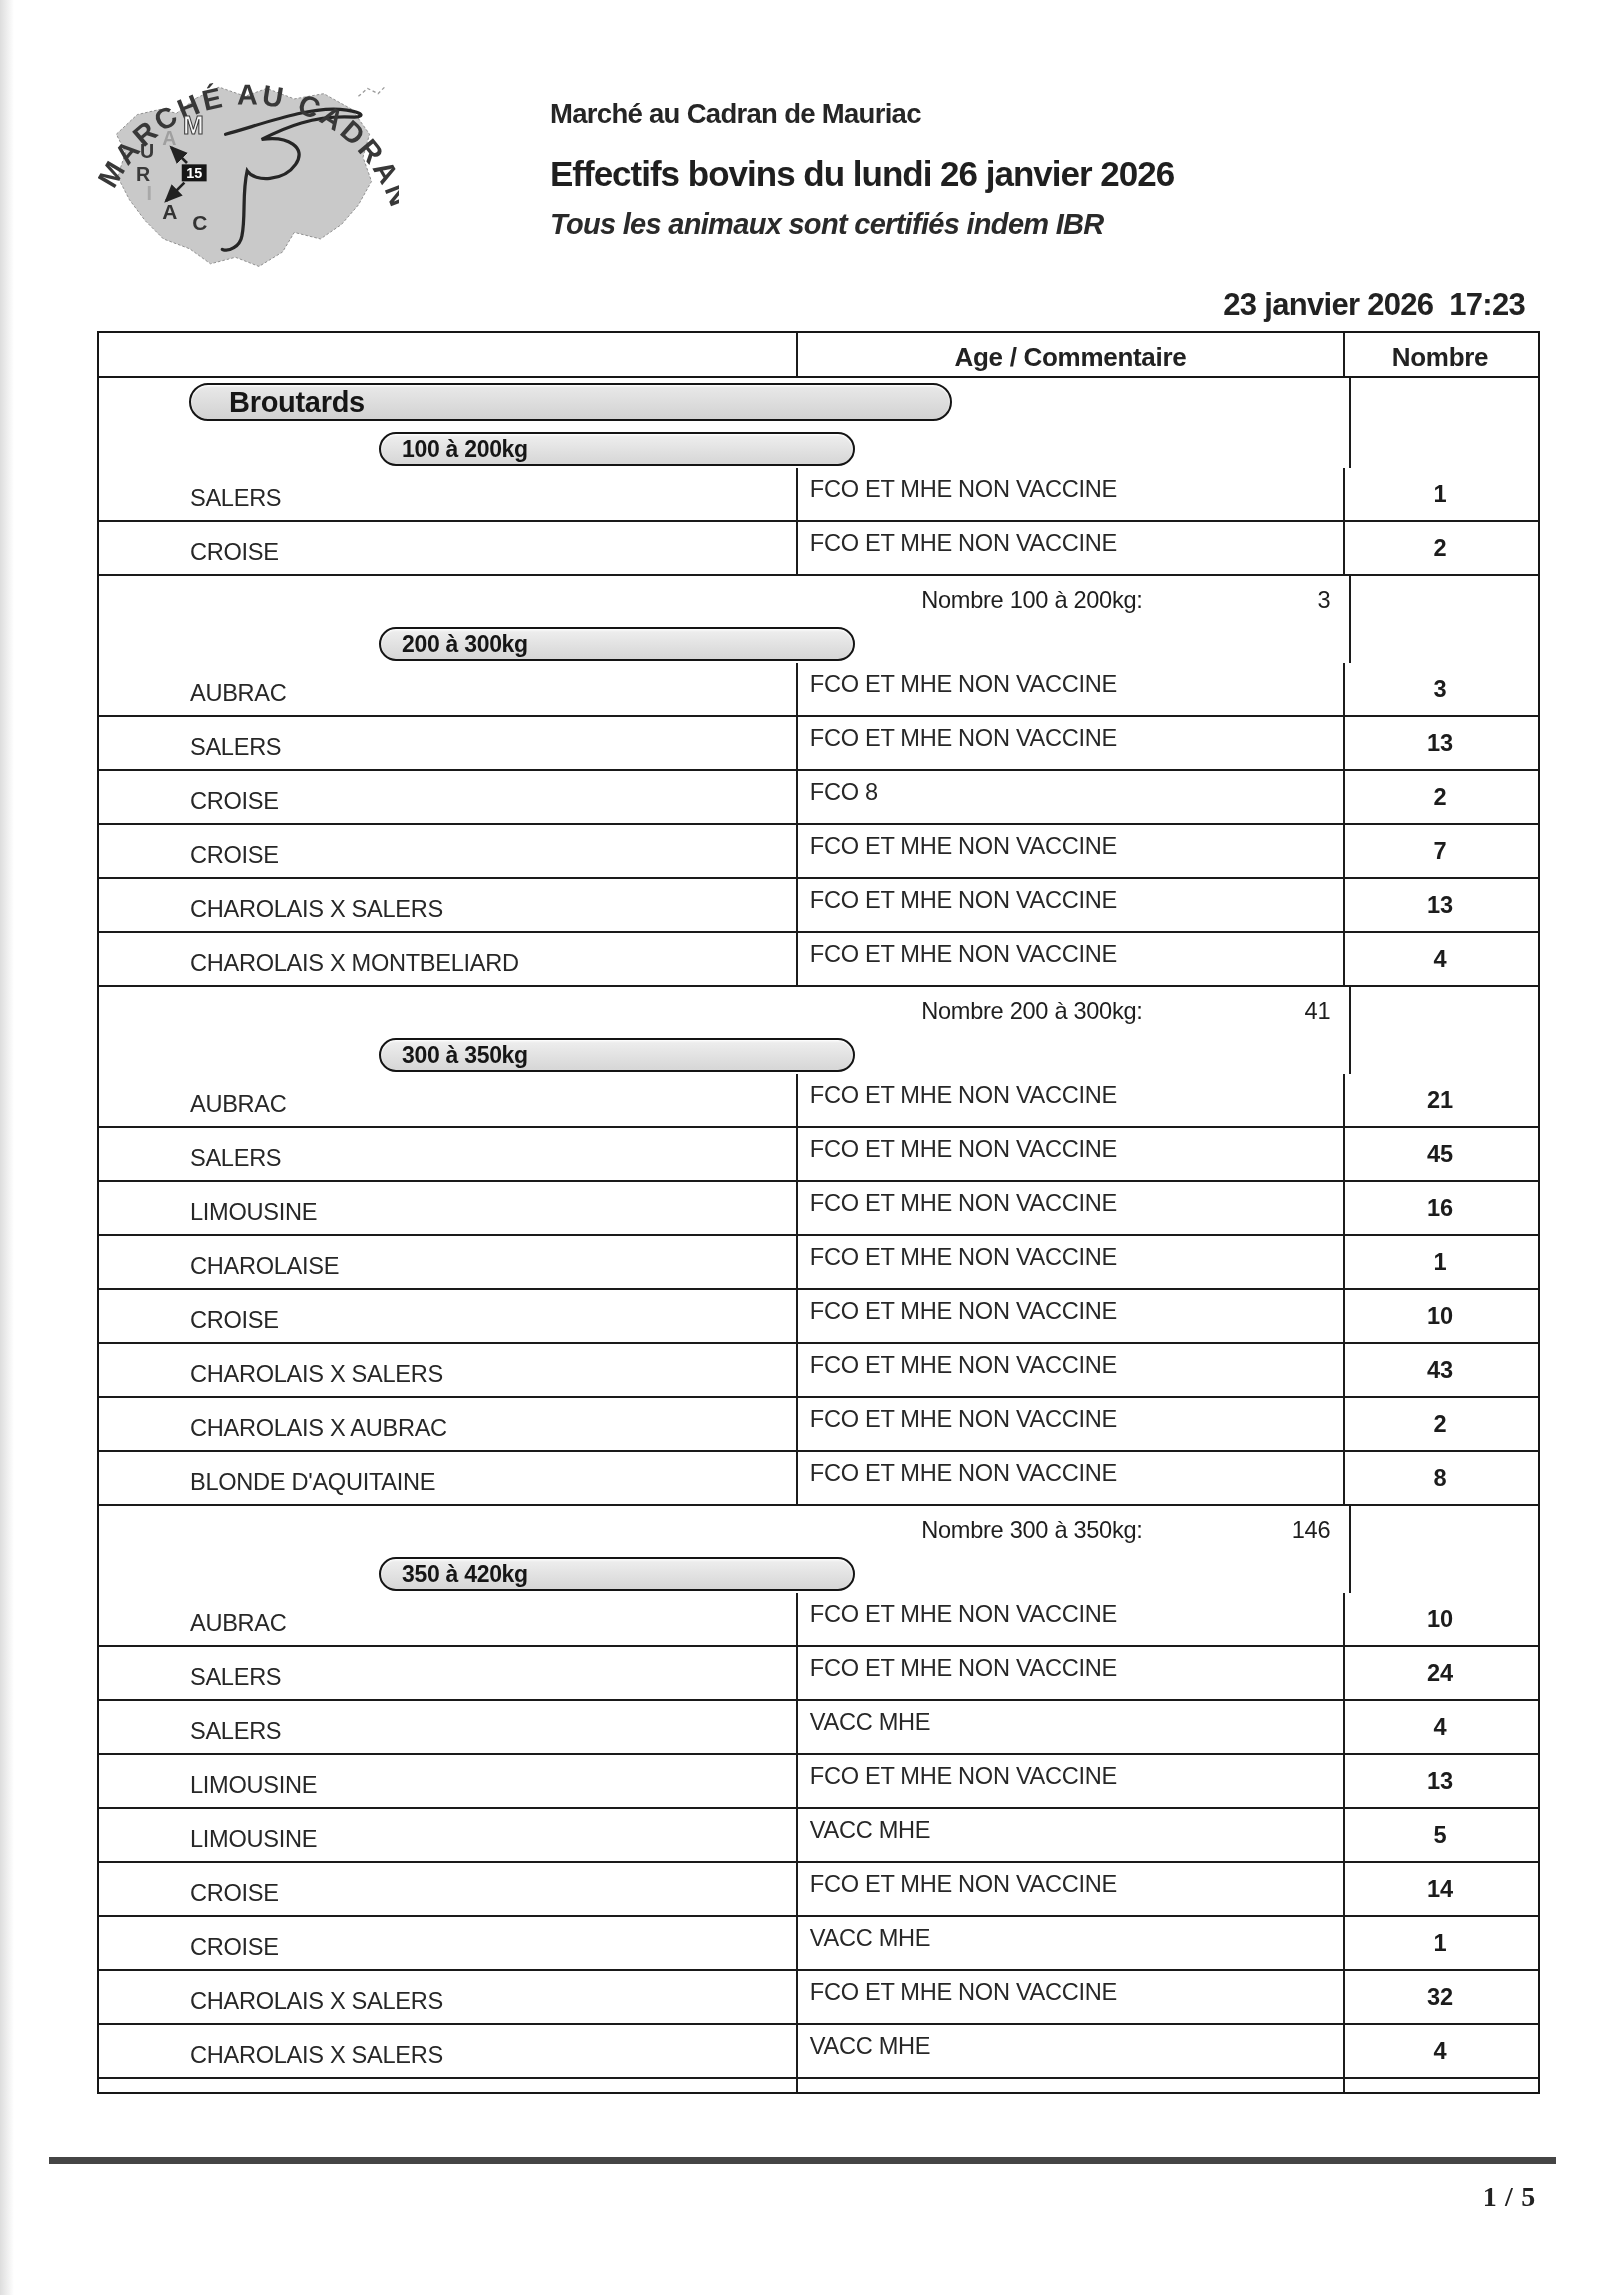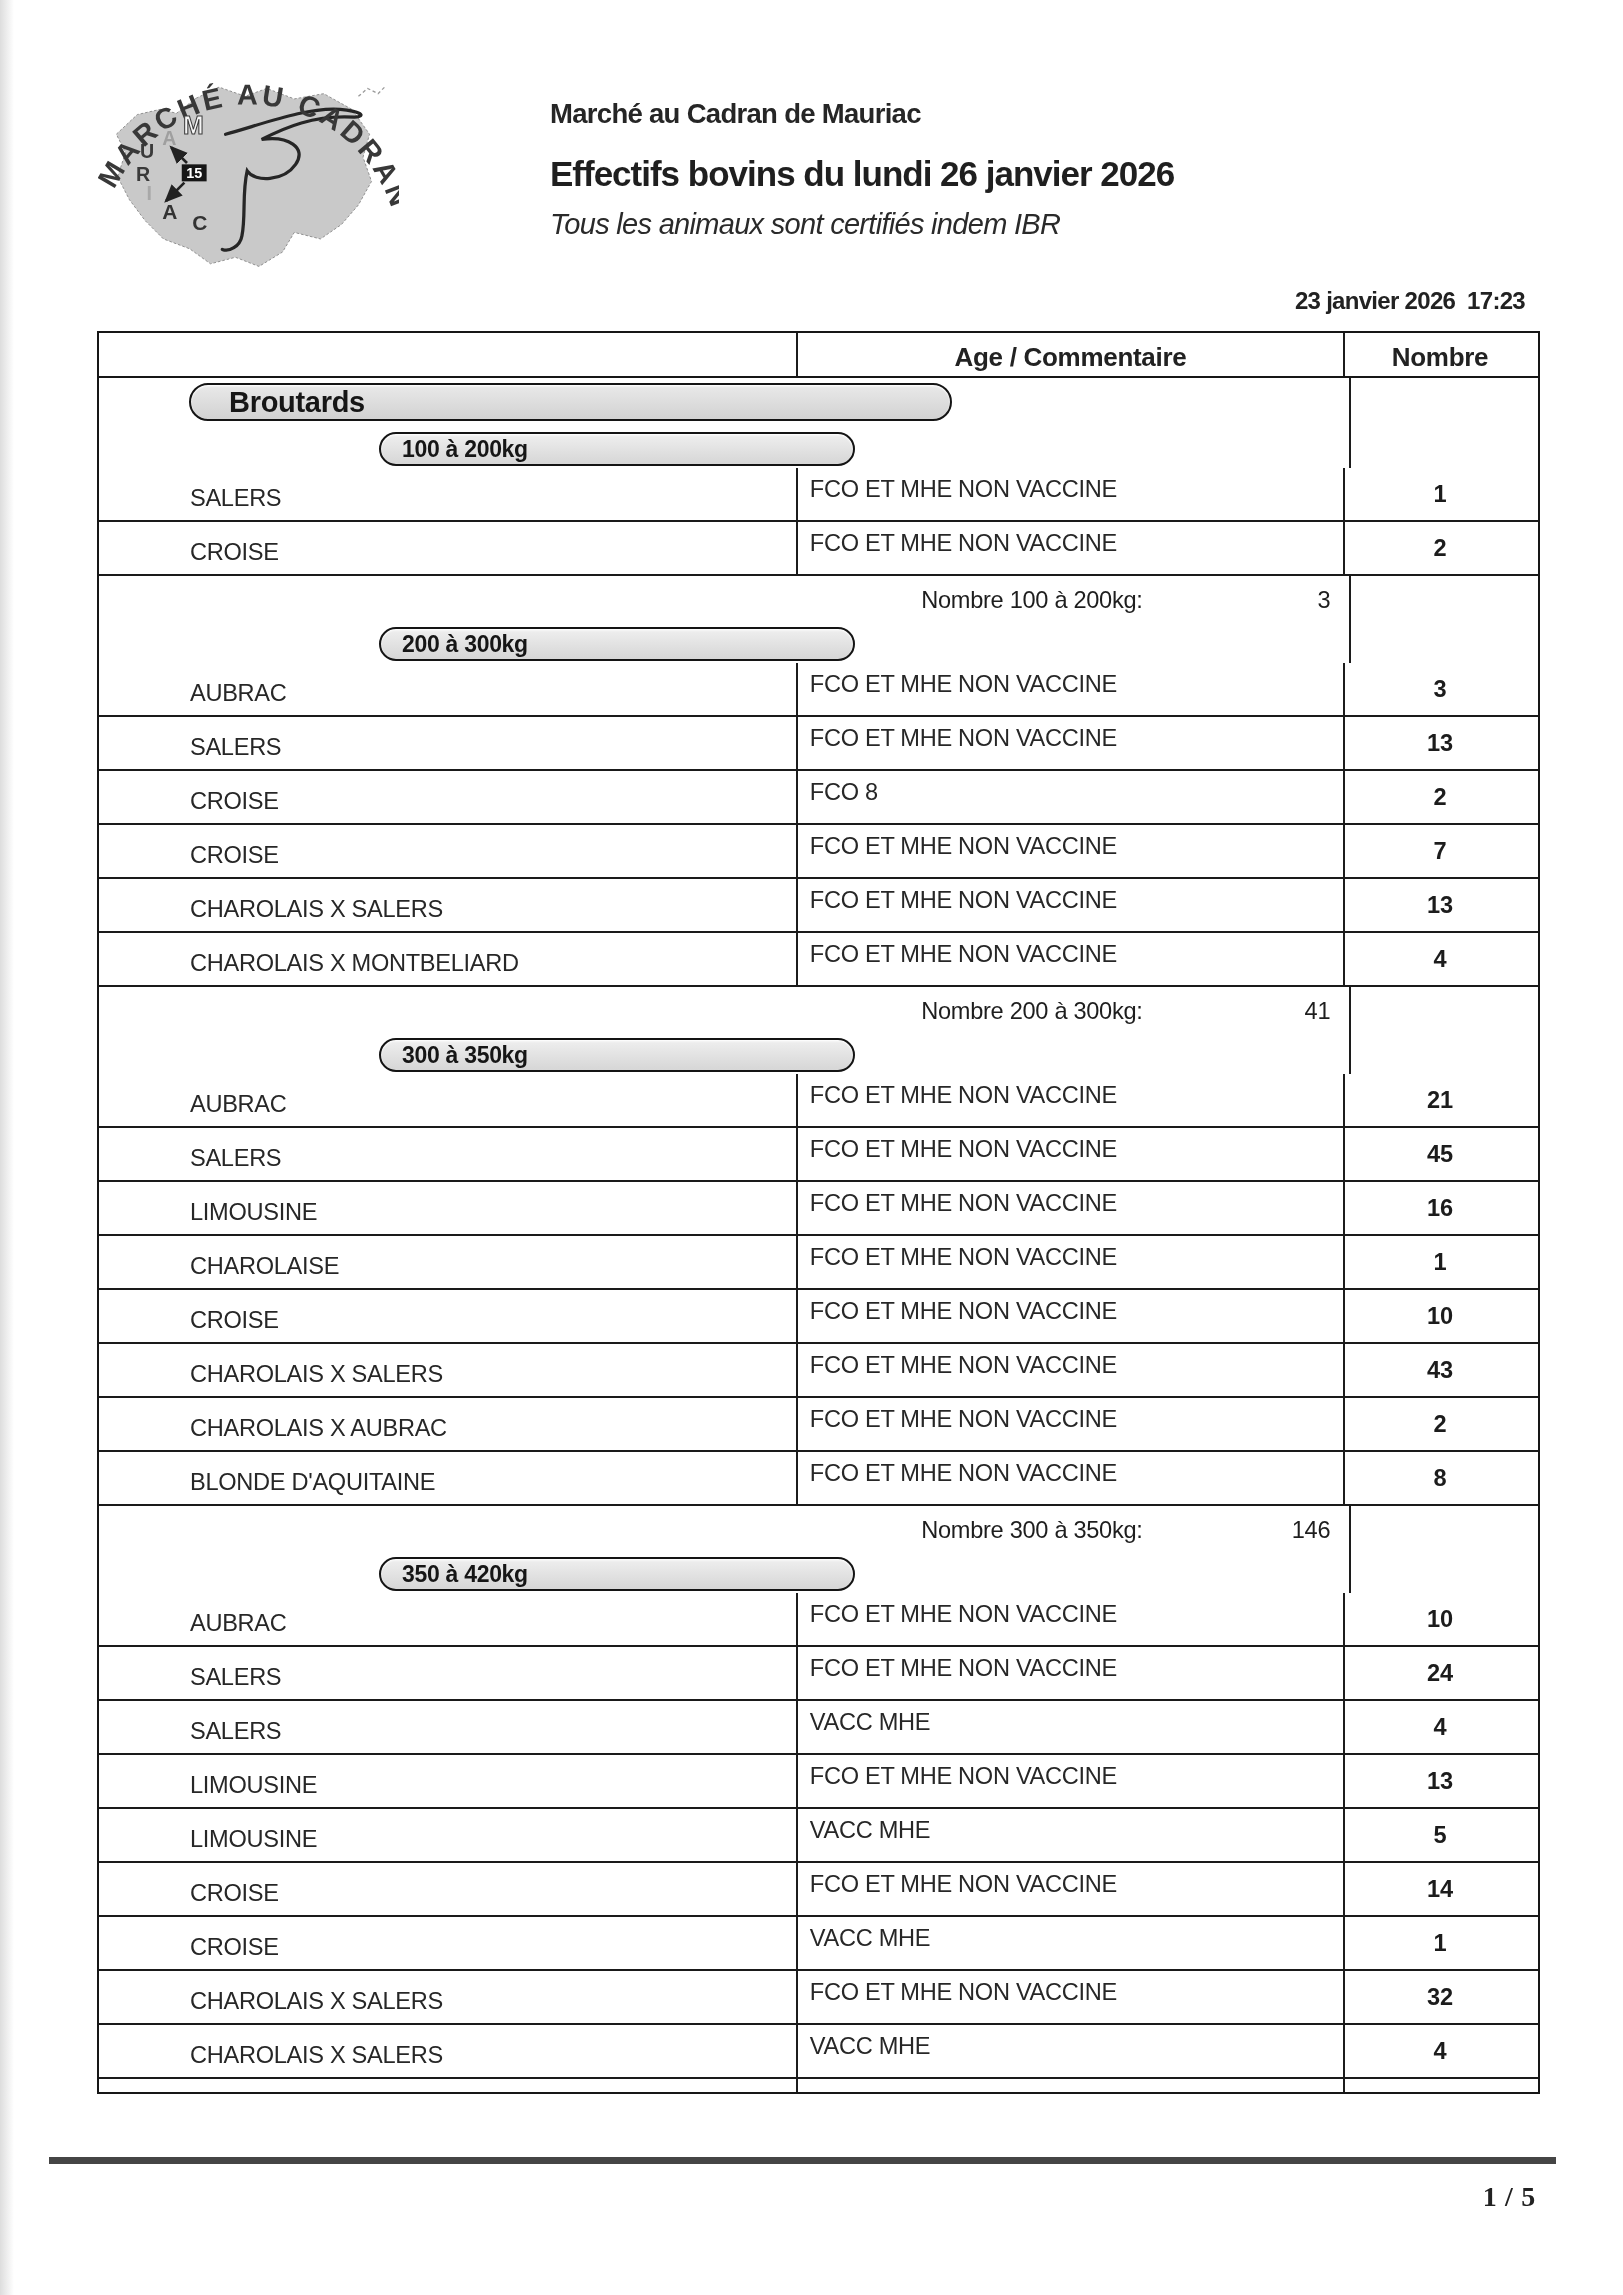--- a/index.html
+++ b/index.html
@@ -4,22 +4,22 @@
 <style>
   html,body{margin:0;padding:0;background:#efefef;}
   .page{position:relative;width:1623px;height:2295px;background:#ffffff;
         font-family:"Liberation Sans",sans-serif;color:#1d1d1d;overflow:hidden;}
   .scan-edge{position:absolute;left:0;top:0;width:14.4px;height:100%;
         background:linear-gradient(to right,rgba(120,120,120,.25),rgba(120,120,120,0));}
   
   .titles{position:absolute;left:550px;top:98px;}
   .title1{font-size:27.5px;font-weight:bold;letter-spacing:-0.7px;color:#262626;}
   .title2{font-size:35px;font-weight:bold;letter-spacing:-1px;margin-top:23.6px;color:#1f1f1f;}
-  .title3{font-size:29px;font-weight:normal;font-style:italic;letter-spacing:-0.7px;margin-top:14.4px;color:#2a2a2a;}
-  .datetime{position:absolute;top:287px;right:98px;font-size:24px;font-weight:bold;
+  .title3{font-size:29px;font-weight:bold;font-style:italic;letter-spacing:-0.7px;margin-top:14.4px;color:#2a2a2a;}
+  .datetime{position:absolute;top:287px;right:98px;font-size:31px;font-weight:bold;
         letter-spacing:-0.7px;white-space:pre;color:#222;}
   
   .tablewrap{position:absolute;left:97px;top:331px;width:1439px;border:2.6px solid #161616;box-sizing:content-box;}
   .trow{display:flex;box-sizing:border-box;position:relative;padding-left:20px;}
   .c{box-sizing:border-box;}
   .c1{width:677px;}
   .c2{width:547px;border-left:2px solid #1c1c1c;}
   .c3{width:192px;border-left:2px solid #1c1c1c;}
   .merged{width:1246px;box-sizing:border-box;}
   .header-row{height:45px;border-bottom:2px solid #161616;}

